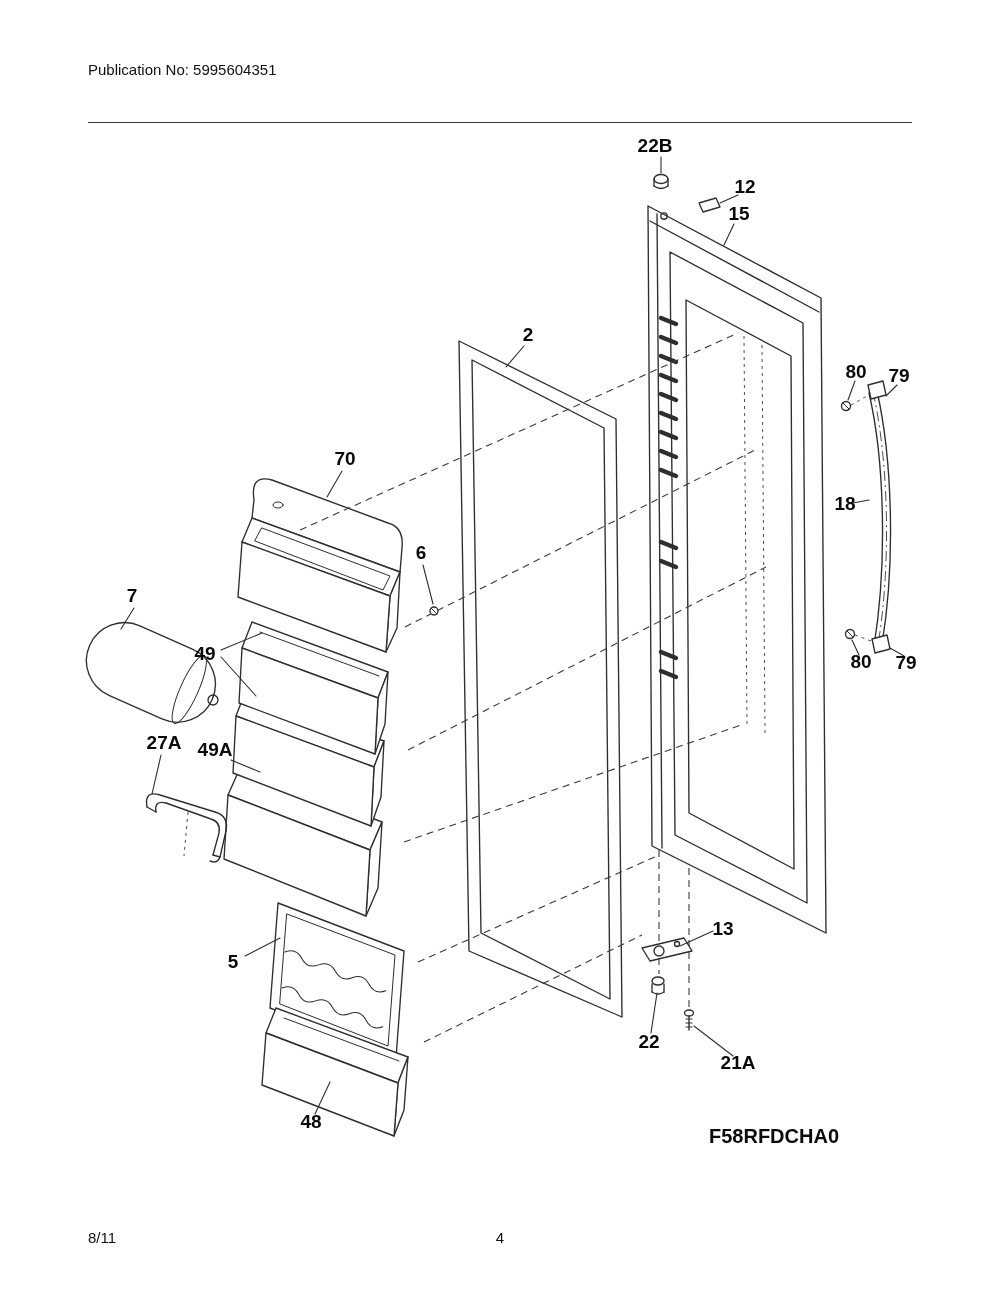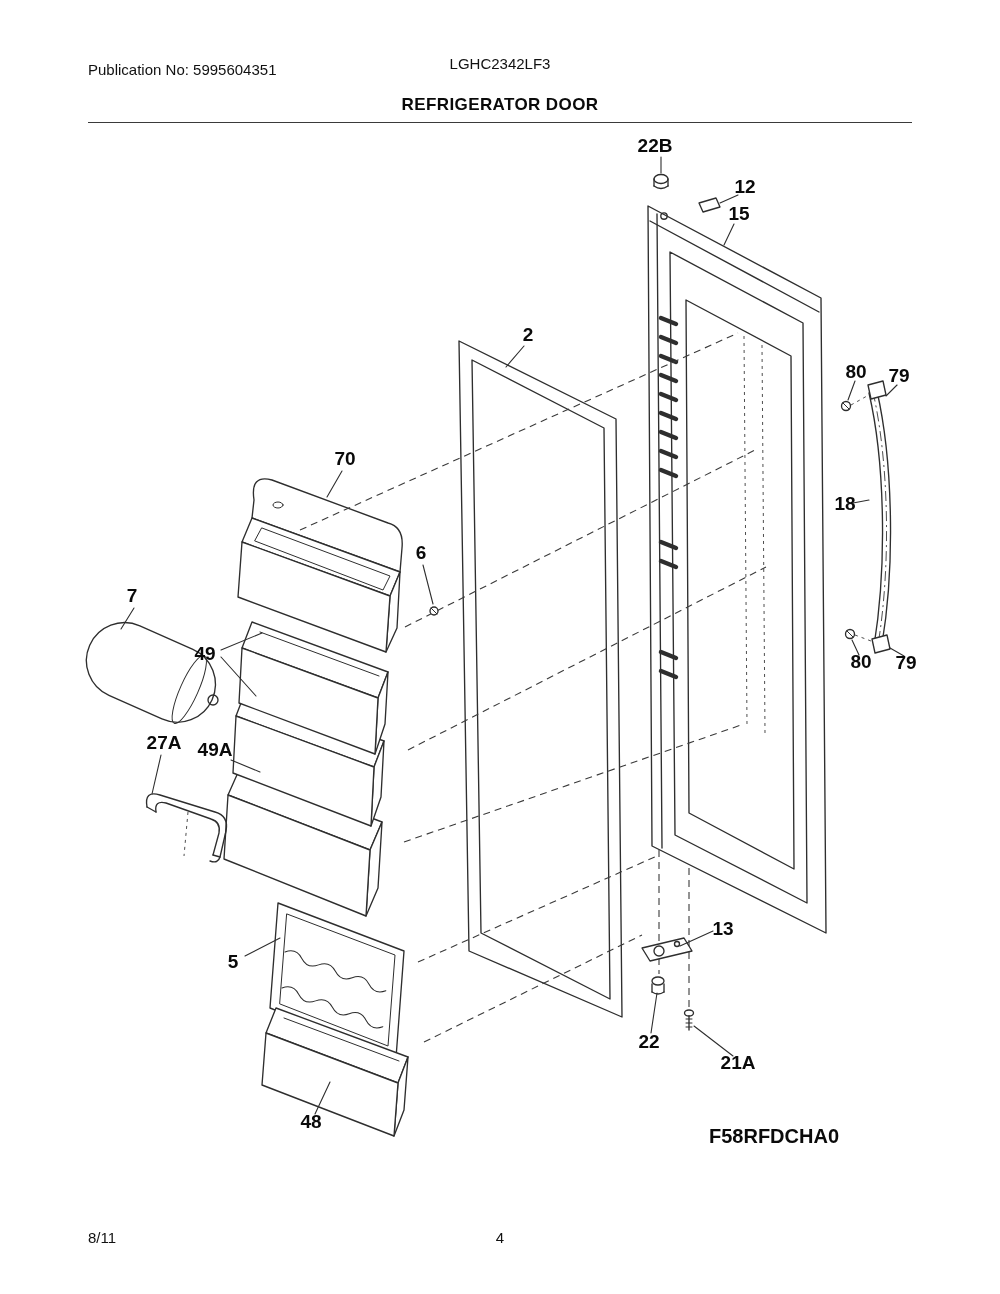--- a/index.html
+++ b/index.html
@@ -22,22 +22,20 @@
   .leader { fill:none; stroke:#2e2e2e; stroke-width:1.1; stroke-linecap:round; }
   text.part { font-family:"Liberation Sans",sans-serif; font-size:19px; font-weight:bold; fill:#0a0a0a; text-anchor:middle; }
   text.code { font-family:"Liberation Sans",sans-serif; font-size:20px; font-weight:bold; fill:#0a0a0a; text-anchor:middle; }
 </style>
 </head>
 <body>
 
 <div class="page">
 
   <div class="pub-no">Publication No: 5995604351</div>
-  <div class="model-no">LGHC2342LF3</div>
-  <div class="doc-title">REFRIGERATOR DOOR</div>
   <div class="header-rule"></div>
 
   <svg class="art" viewBox="0 0 1000 1294">
 
     <g>
       <path class="fw" d="M648 206 L821 298 L826 933 L652 846 Z"></path>
       <path class="ln" d="M650 221 L819 312"></path>
       <path class="ln" d="M657 214 L662 848"></path>
       <path class="ln" d="M670 252 L803 323 L807 903 L675 835 Z"></path>
       <path class="ln" d="M686 300 L791 356 L794 869 L689 813 Z"></path>

